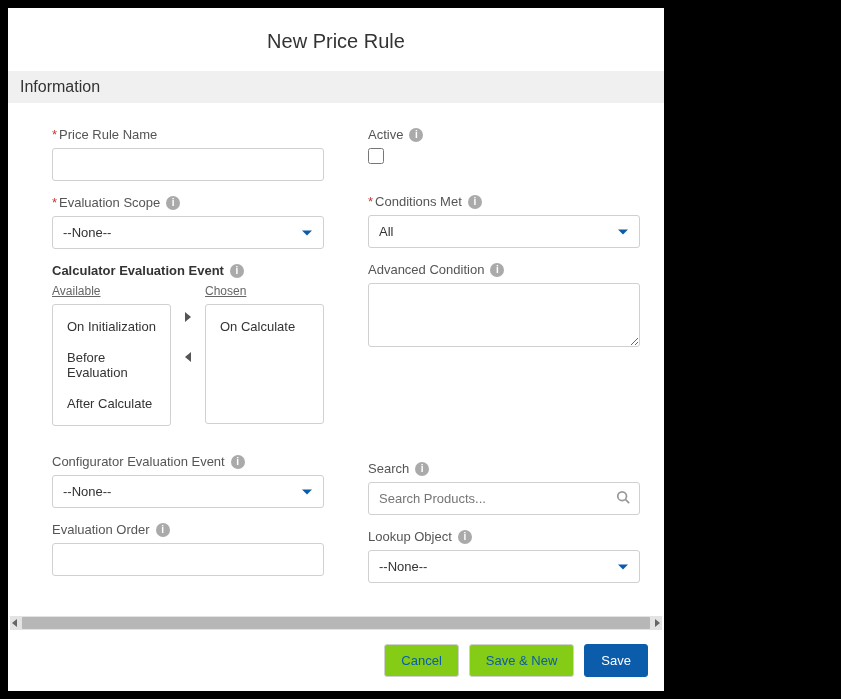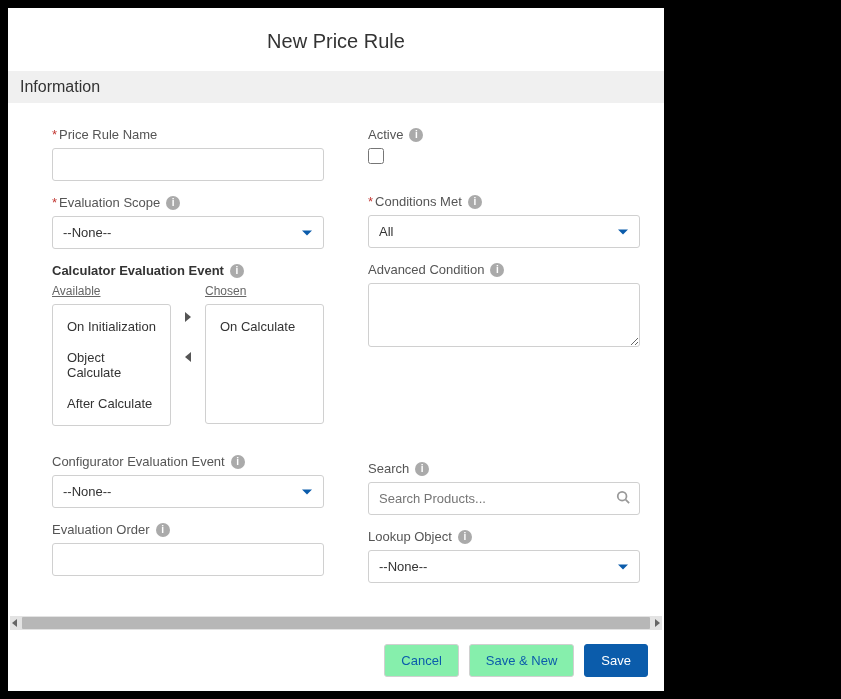--- a/index.html
+++ b/index.html
@@ -196,21 +196,21 @@
     }
     
     .footer {
       display: flex;
       justify-content: flex-end;
       gap: 10px;
       padding: 14px 16px 14px 16px;
     }
     .btn {
       border: 1px solid #d0d0d0;
-      background: #86efac;
+      background: #84cc16;
       color: #0b5cab;
       font-size: 13px;
       padding: 8px 16px;
       border-radius: 3px;
       cursor: pointer;
     }
     .btn-primary {
       background: #0b5cab;
       color: #fff;
       border-color: #0b5cab;
@@ -255,21 +255,21 @@
         <div class="form-group bold">
           <div class="form-label">
             <span>Calculator Evaluation Event</span>
             <i class="info-icon">i</i>
           </div>
           <div class="dual-list">
             <div class="dual-col">
               <div class="dual-caption">Available</div>
               <div class="listbox">
                 <div class="listbox-item">On Initialization</div>
-                <div class="listbox-item">Object Calculate</div>
+                <div class="listbox-item">Before Evaluation</div>
                 <div class="listbox-item">After Calculate</div>
               </div>
             </div>
             <div class="arrow-col">
               <div class="arrow-btn">
                   <span class="tri-right"></span>
                 </div>
               <div class="arrow-btn">
                   <span class="tri-left"></span>
                 </div>

